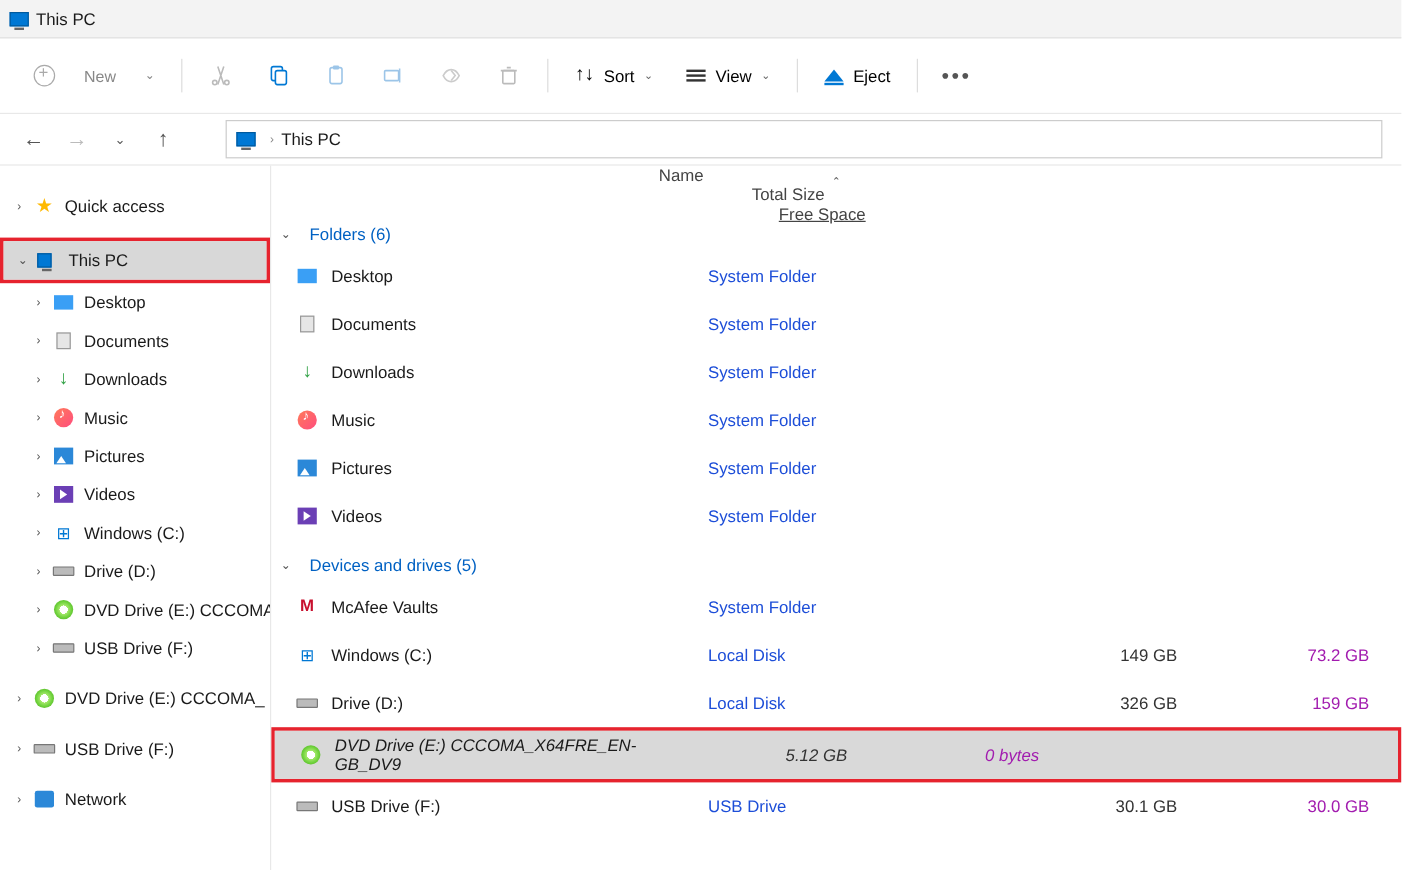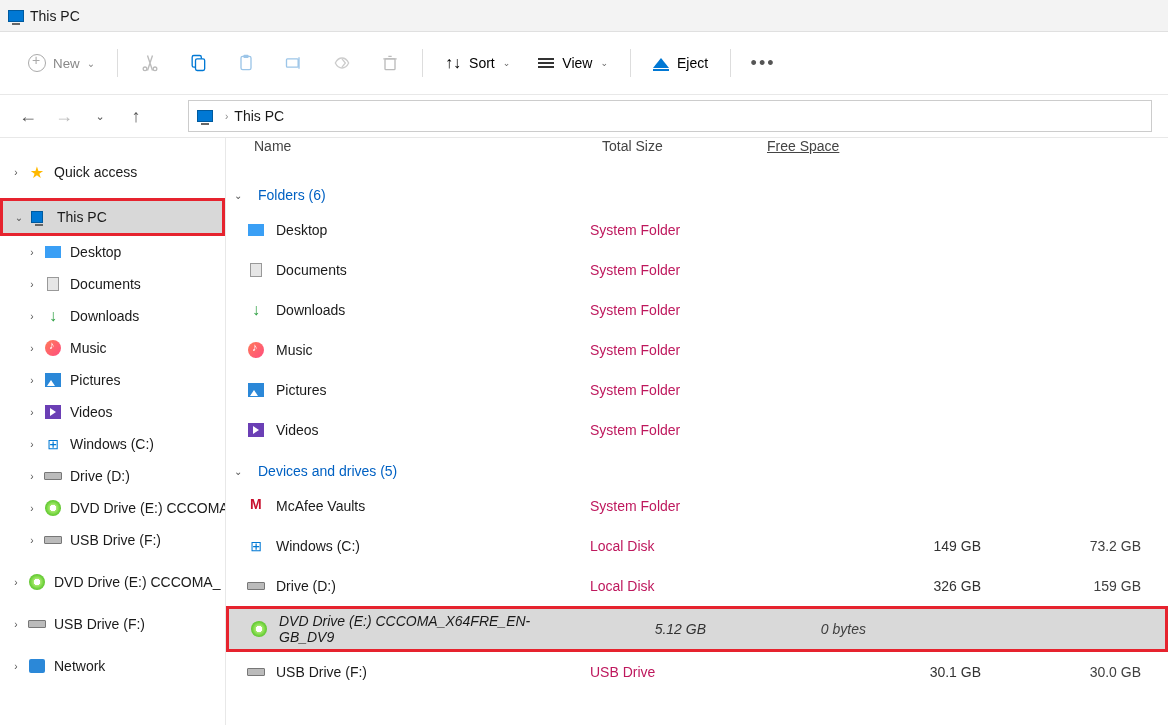--- a/index.html
+++ b/index.html
@@ -7,21 +7,21 @@
 
 
 .title-bar { height: 32px; background: #f3f3f3; display: flex; align-items: center; padding: 0 8px; border-bottom: 1px solid #e0e0e0; }
 .pc-icon { width: 16px; height: 12px; background: #0078d4; border: 1px solid #005a9e; margin-right: 6px; position: relative; display: inline-block; }
 .pc-icon::after { content: ""; position: absolute; bottom: -4px; left: 3px; width: 8px; height: 2px; background: #666; }
 
 
 .toolbar { height: 62px; display: flex; align-items: center; padding: 0 16px; gap: 4px; }
 .tool-btn { background: none; border: none; width: 44px; height: 40px; border-radius: 4px; display: flex; align-items: center; justify-content: center; cursor: pointer; color: #555; }
 .tool-btn.disabled { color: #bbb; cursor: default; }
-.new-btn { display: flex; align-items: center; gap: 7px; padding: 0 12px; height: 40px; border: none; background: none; border-radius: 4px; color: #888; }
+.new-btn { display: flex; align-items: center; gap: 24px; padding: 0 12px; height: 40px; border: none; background: none; border-radius: 4px; color: #888; }
 .new-btn .plus-circle { width: 18px; height: 18px; border: 1.5px solid #aaa; border-radius: 50%; position: relative; }
 .new-btn .plus-circle::before { content: "+"; position: absolute; top: -3px; left: 3px; font-size: 14px; color: #aaa; }
 .new-btn .chev { font-size: 10px; color: #888; }
 .divider { width: 1px; height: 28px; background: #ddd; margin: 0 6px; }
 .sort-btn, .view-btn, .eject-btn { display: flex; align-items: center; gap: 8px; padding: 0 12px; height: 40px; border: none; background: none; border-radius: 4px; cursor: pointer; font-size: 14px; }
 .chev-down { font-size: 9px; color: #666; }
 .more-btn { font-size: 18px; letter-spacing: 2px; }
 
 
 .nav-bar { height: 44px; display: flex; align-items: center; padding: 0 16px; border-top: 1px solid #e8e8e8; border-bottom: 1px solid #e8e8e8; }
@@ -38,37 +38,37 @@
 
 
 .tree-item { display: flex; align-items: center; height: 32px; padding-left: 8px; cursor: pointer; gap: 4px; white-space: nowrap; overflow: hidden; }
 .tree-item .exp { width: 16px; text-align: center; font-size: 10px; color: #555; flex-shrink: 0; }
 .tree-item .ticon { width: 18px; height: 16px; display: flex; align-items: center; justify-content: center; flex-shrink: 0; margin-right: 4px; }
 .tree-item.level1 { padding-left: 24px; }
 .highlight-box { border: 3px solid #e6232e; }
 .highlight-box .tree-item { background: #d8d8d8; }
 
 
-.col-headers { display: flex; height: 36px; color: #444; }
+.col-headers { display: flex; height: 36px; align-items: center; color: #444; flex-direction: column; }
 .col-headers > div { padding-left: 12px; position: relative; }
 .col-name { width: 352px; padding-left: 28px !important; }
 .col-type { width: 278px; }
 .col-total { width: 165px; text-align: right; padding-right: 40px !important; }
 .col-free { width: 120px; }
 .sort-arrow { position: absolute; top: -8px; left: 50%; font-size: 9px; color: #666; transform: translateX(-50%); }
 
 
 .group-header { display: flex; align-items: center; height: 30px; color: #0061c3; font-size: 14px; cursor: pointer; margin-top: 6px; }
 .group-header .exp { width: 16px; font-size: 10px; color: #555; margin: 0 8px 0 8px; }
 .row { display: flex; align-items: center; height: 40px; }
 .row.sel { background: #d9d9d9; }
 .cell-name { width: 352px; display: flex; align-items: center; gap: 10px; padding-left: 20px; }
-.cell-type { width: 278px; color: #be185d; padding-left: 12px; }
+.cell-type { width: 278px; color: #1d4ed8; padding-left: 12px; }
 .cell-total { width: 165px; text-align: right; color: #333; padding-right: 40px; }
-.cell-free { width: 120px; text-align: right; color: #404040; }
+.cell-free { width: 120px; text-align: right; color: #a21caf; }
 .ficon { width: 20px; height: 20px; display: inline-flex; align-items: center; justify-content: center; flex-shrink: 0; }
 
 
 .i-star { color: #ffb900; font-size: 16px; }
 .i-folder { width: 16px; height: 12px; background: #3a9ff5; }
 .i-doc { width: 12px; height: 14px; background: #e6e6e6; border: 1px solid #999; }
 .i-down { color: #2ea043; font-size: 16px; }
 .i-music { width: 16px; height: 16px; border-radius: 50%; background: linear-gradient(135deg,#ff7a59,#ff4d7e); position: relative; }
 .i-music::after { content: "♪"; color: #fff; position: absolute; left: 4px; top: -1px; font-size: 11px; }
 .i-pic { width: 16px; height: 14px; background: #2b88d8; position: relative; }

